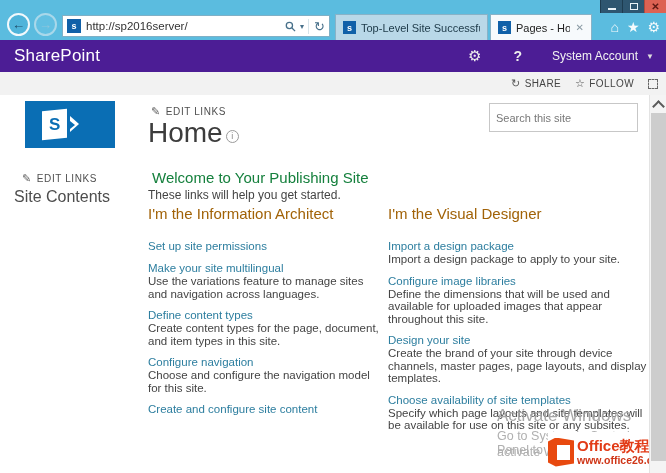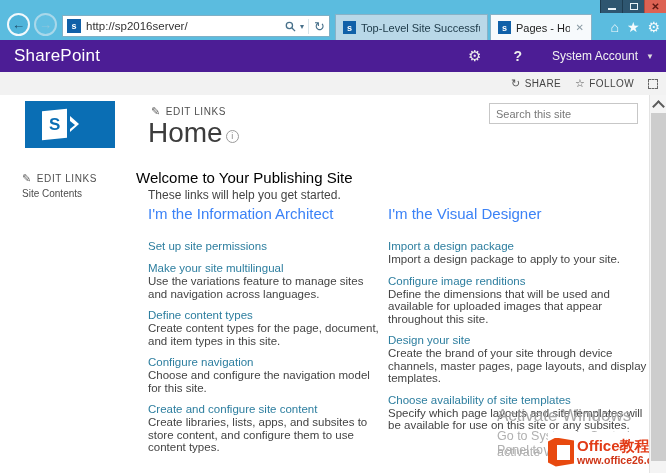--- a/index.html
+++ b/index.html
@@ -75,35 +75,35 @@
   .editlinks { font-size:10px; color:#4f4f4f; letter-spacing:0.6px; display:flex; align-items:center; gap:5px; }
   .editlinks .pencil { font-size:11px; color:#666; }
   .editlinks.top { position:absolute; left:151px; top:10px; }
   .editlinks.side { position:absolute; left:22px; top:77px; }
 
   .page-title { position:absolute; left:148px; top:22px; font-size:28px; font-weight:300; color:#3c3c3c;
                 display:flex; align-items:center; gap:3px;text-align:right; }
   .info-icon { width:13px; height:13px; border:1px solid #9a9a9a; border-radius:50%; color:#8a8a8a;
                font-size:9px; display:flex; align-items:center; justify-content:center; margin-top:6px; }
 
-  .searchbox { position:absolute; left:489px; top:8px; width:149px; height:21px; border:1px solid #c7c7c7;
+  .searchbox { position:absolute; left:489px; top:8px; width:149px; height:29px; border:1px solid #c7c7c7;
                display:flex; align-items:center; padding:0 6px; background:#fff; }
   .searchbox input { border:none; outline:none; flex:1 1 auto; font-size:11px; color:#555;
                      font-family:"Liberation Sans", sans-serif; background:transparent; }
   .searchbox input::placeholder { color:#787878; }
 
-  .side-item { position:absolute; left:14px; top:93px; font-size:10px; color:#4d4d4d;margin-left:8px; }
-
-  .welcome-title { position:absolute; left:136px; top:74px; font-size:15px; color:#000000; }
+  .side-item { position:absolute; left:14px; top:93px; font-size:16px; color:#4d4d4d; }
+
+  .welcome-title { position:absolute; left:152px; top:74px; font-size:15px; color:#15803d; }
   .welcome-sub { position:absolute; left:148px; top:93px; font-size:12px; color:#444; }
 
   .col { position:absolute; top:110px; }
   .col1 { left:148px; width:233px; }
   .col2 { left:388px; width:266px; }
-  .col-heading { font-size:15px; color:#3b82f6; margin-bottom:18px; }
+  .col-heading { font-size:15px; color:#a16207; margin-bottom:18px; }
   .gs-item { margin-bottom:9px; }
   .gs-link { font-size:11.5px; color:#2d7e9f; line-height:13px; }
   .gs-desc { font-size:11.5px; color:#444; line-height:12.5px; }
 
   
   .wm1 { position:absolute; left:497px; top:311px; font-size:17px; font-weight:300; color:#a6a6a6; }
   .wm2 { position:absolute; left:497px; top:334px; font-size:12.5px; color:#b0b0b0; }
   .wm3 { position:absolute; left:497px; top:350px; font-size:12.5px; color:#b0b0b0; }
 
   .badge { position:absolute; left:548px; top:337px; width:126px; height:40px; background:#fff;
@@ -249,33 +249,32 @@
       <div class="gs-item">
         <div class="gs-link">Define content types</div>
         <div class="gs-desc">Create content types for the page, document, and item types in this site.</div>
       </div>
       <div class="gs-item">
         <div class="gs-link">Configure navigation</div>
         <div class="gs-desc">Choose and configure the navigation model for this site.</div>
       </div>
       <div class="gs-item">
         <div class="gs-link">Create and configure site content</div>
-        <div class="gs-desc">Create libraries, lists, apps, and subsites to store content, and configure them to use content types.</div>
       </div>
 
     </div>
 
     <div class="col col2">
       <div class="col-heading">I'm the Visual Designer</div>
       <div class="gs-item">
         <div class="gs-link">Import a design package</div>
         <div class="gs-desc">Import a design package to apply to your site.</div>
       </div>
       <div class="gs-item">
-        <div class="gs-link">Configure image renditions</div>
+        <div class="gs-link">Configure image libraries</div>
         <div class="gs-desc">Define the dimensions that will be used and available for uploaded images that appear throughout this site.</div>
       </div>
       <div class="gs-item">
         <div class="gs-link">Design your site</div>
         <div class="gs-desc">Create the brand of your site through device channels, master pages, page layouts, and display templates.</div>
       </div>
       <div class="gs-item">
         <div class="gs-link">Choose availability of site templates</div>
         <div class="gs-desc">Specify which page layouts and site templates will be available for use on this site or any subsites.</div>
       </div>

